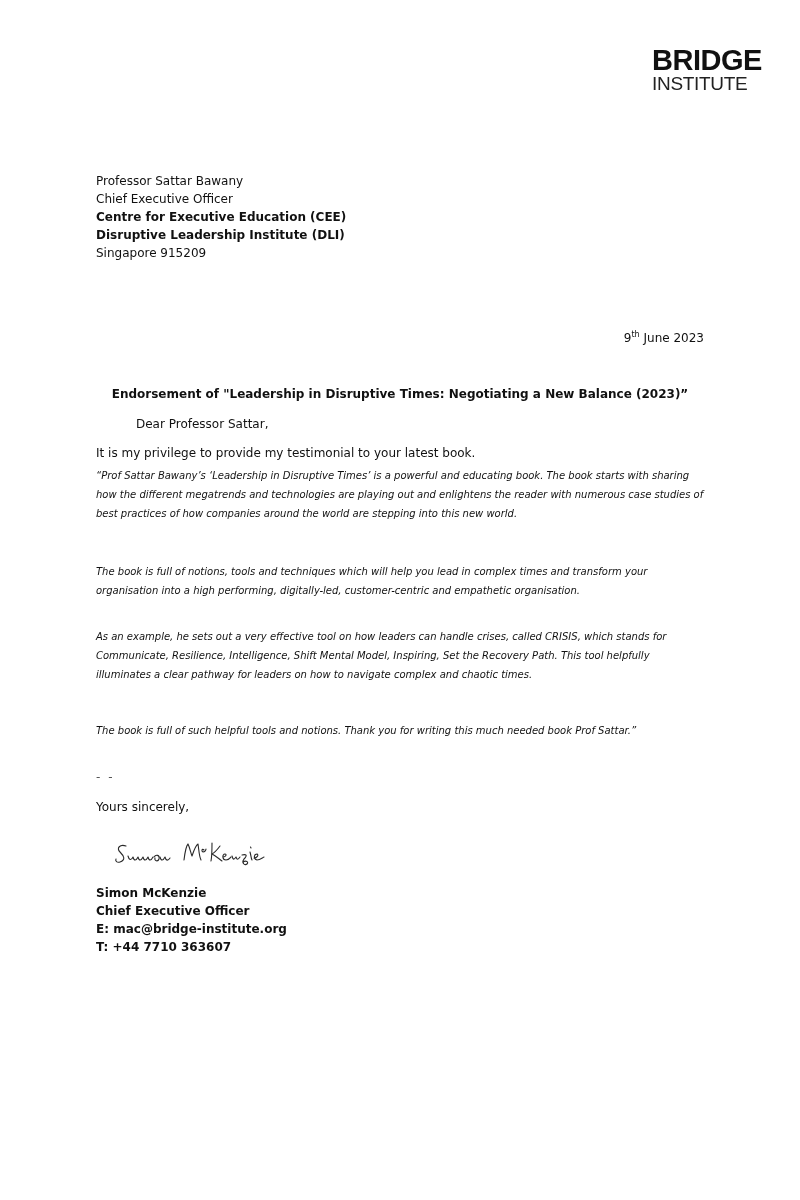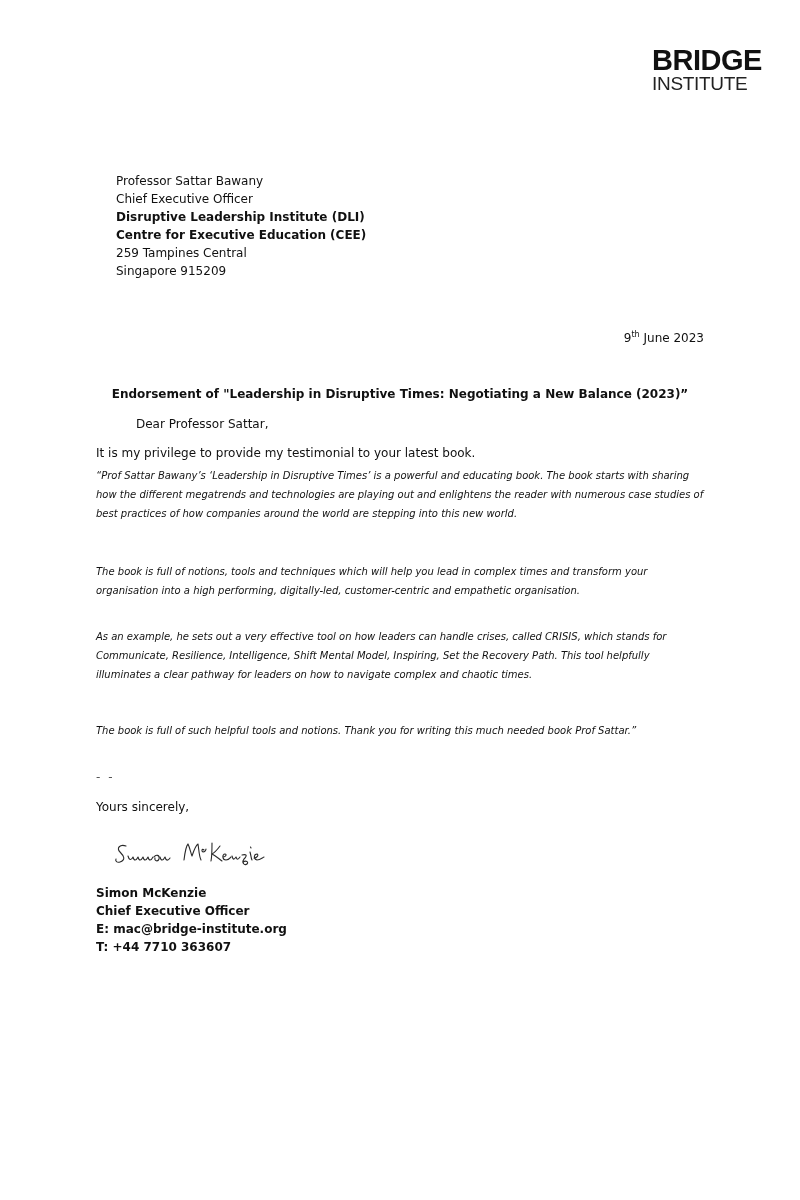--- a/index.html
+++ b/index.html
@@ -8,21 +8,21 @@
     .page { position: absolute; left: 0; top: 0; width: 800px; height: 1200px; background: #fff; }
 
     .logo { position: absolute; right: 30px; top: 48px; text-align: left; width: 118px; }
     .logo-bridge { display: block; font-family: "Liberation Sans", sans-serif; font-weight: 700;
       font-size: 29px; letter-spacing: -0.5px; line-height: 25px; color: #111; }
     .logo-institute { display: block; font-family: "Liberation Sans", sans-serif; font-weight: 400;
       font-size: 19px; letter-spacing: -0.3px; line-height: 22px; color: #222; }
 
     .text { font-family: "DejaVu Sans", sans-serif; font-size: 12px; color: #111; }
 
-    .address { position: absolute; left: 96px; top: 172px; line-height: 18px; margin-left: 20px; }
+    .address { position: absolute; left: 96px; top: 172px; line-height: 18px; }
     .address div { white-space: nowrap; }
     .bold { font-weight: 700; }
 
     .date { position: absolute; right: 96px; top: 331px; white-space: nowrap; }
     .date sup { font-size: 8px; vertical-align: super; line-height: 0; margin-top: 32px; }
 
     .subject { position: absolute; left: 0; width: 800px; top: 387px; text-align: center;
       font-weight: 700; white-space: nowrap; }
 
     .salutation { position: absolute; left: 96px; top: 417px; margin-left: 40px; }
@@ -49,23 +49,22 @@
 <div class="page">
 
   <div class="logo">
     <span class="logo-bridge">BRIDGE</span>
     <span class="logo-institute">INSTITUTE</span>
   </div>
 
   <div class="address text">
     <div>Professor Sattar Bawany</div>
     <div>Chief Executive Officer</div>
+    <div class="bold">Centre for Executive Education (CEE)</div>
     <div class="bold">Disruptive Leadership Institute (DLI)</div>
-    <div class="bold">Centre for Executive Education (CEE)</div>
-    <div>259 Tampines Central</div>
     <div>Singapore 915209</div>
   </div>
 
   <div class="date text"><span>9</span><sup>th</sup><span> June 2023</span></div>
 
   <div class="subject text">Endorsement of "Leadership in Disruptive Times: Negotiating a New Balance (2023)”</div>
 
   <div class="salutation text">Dear Professor Sattar,</div>
 
   <div class="intro text">It is my privilege to provide my testimonial to your latest book.</div>

